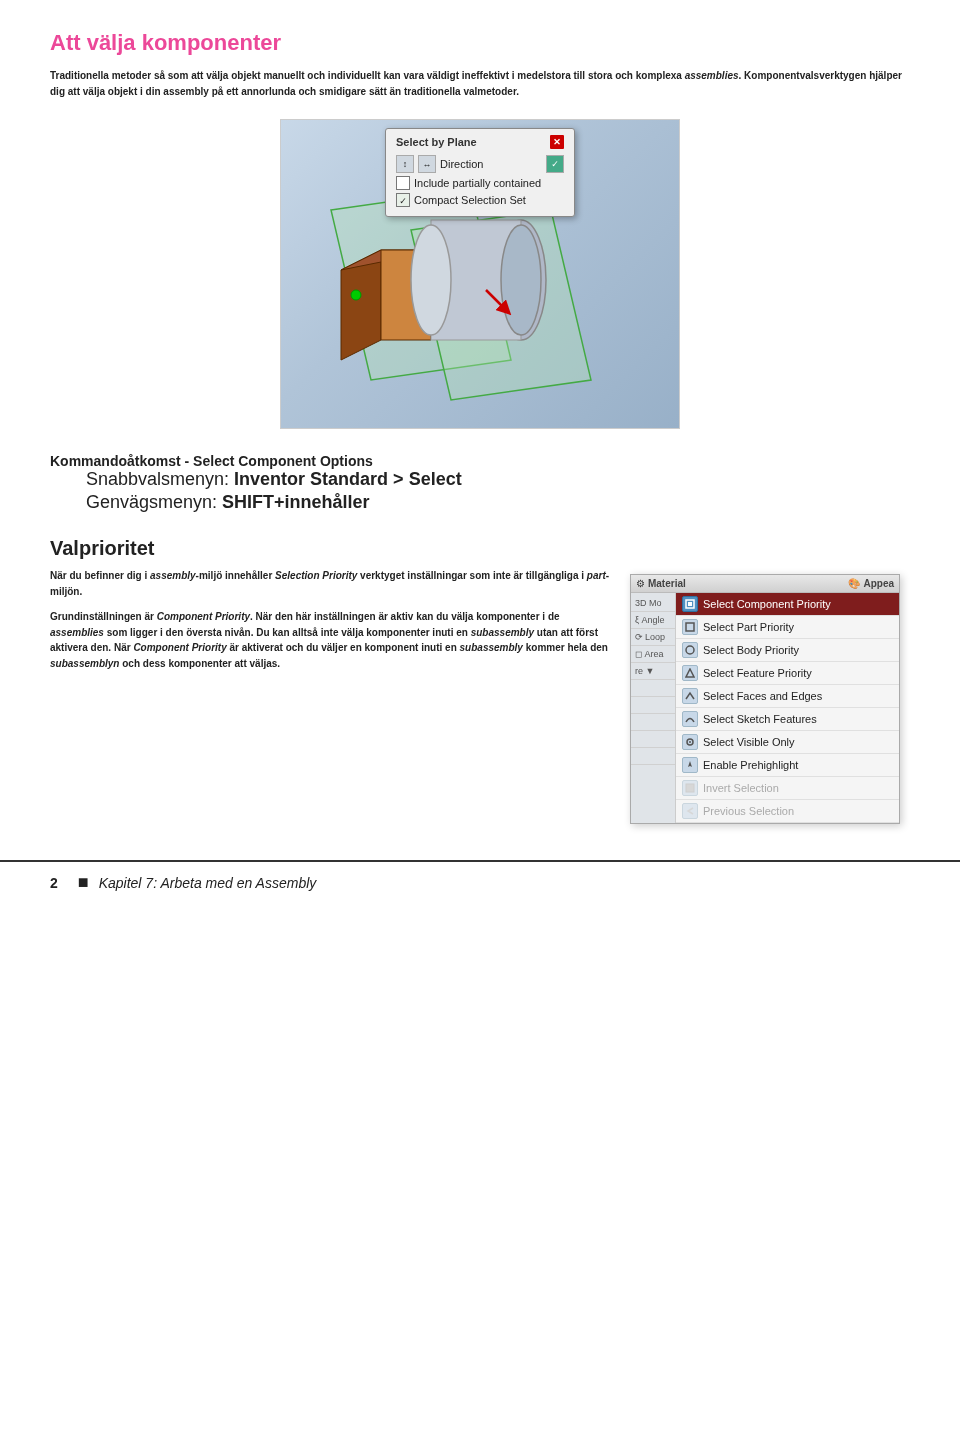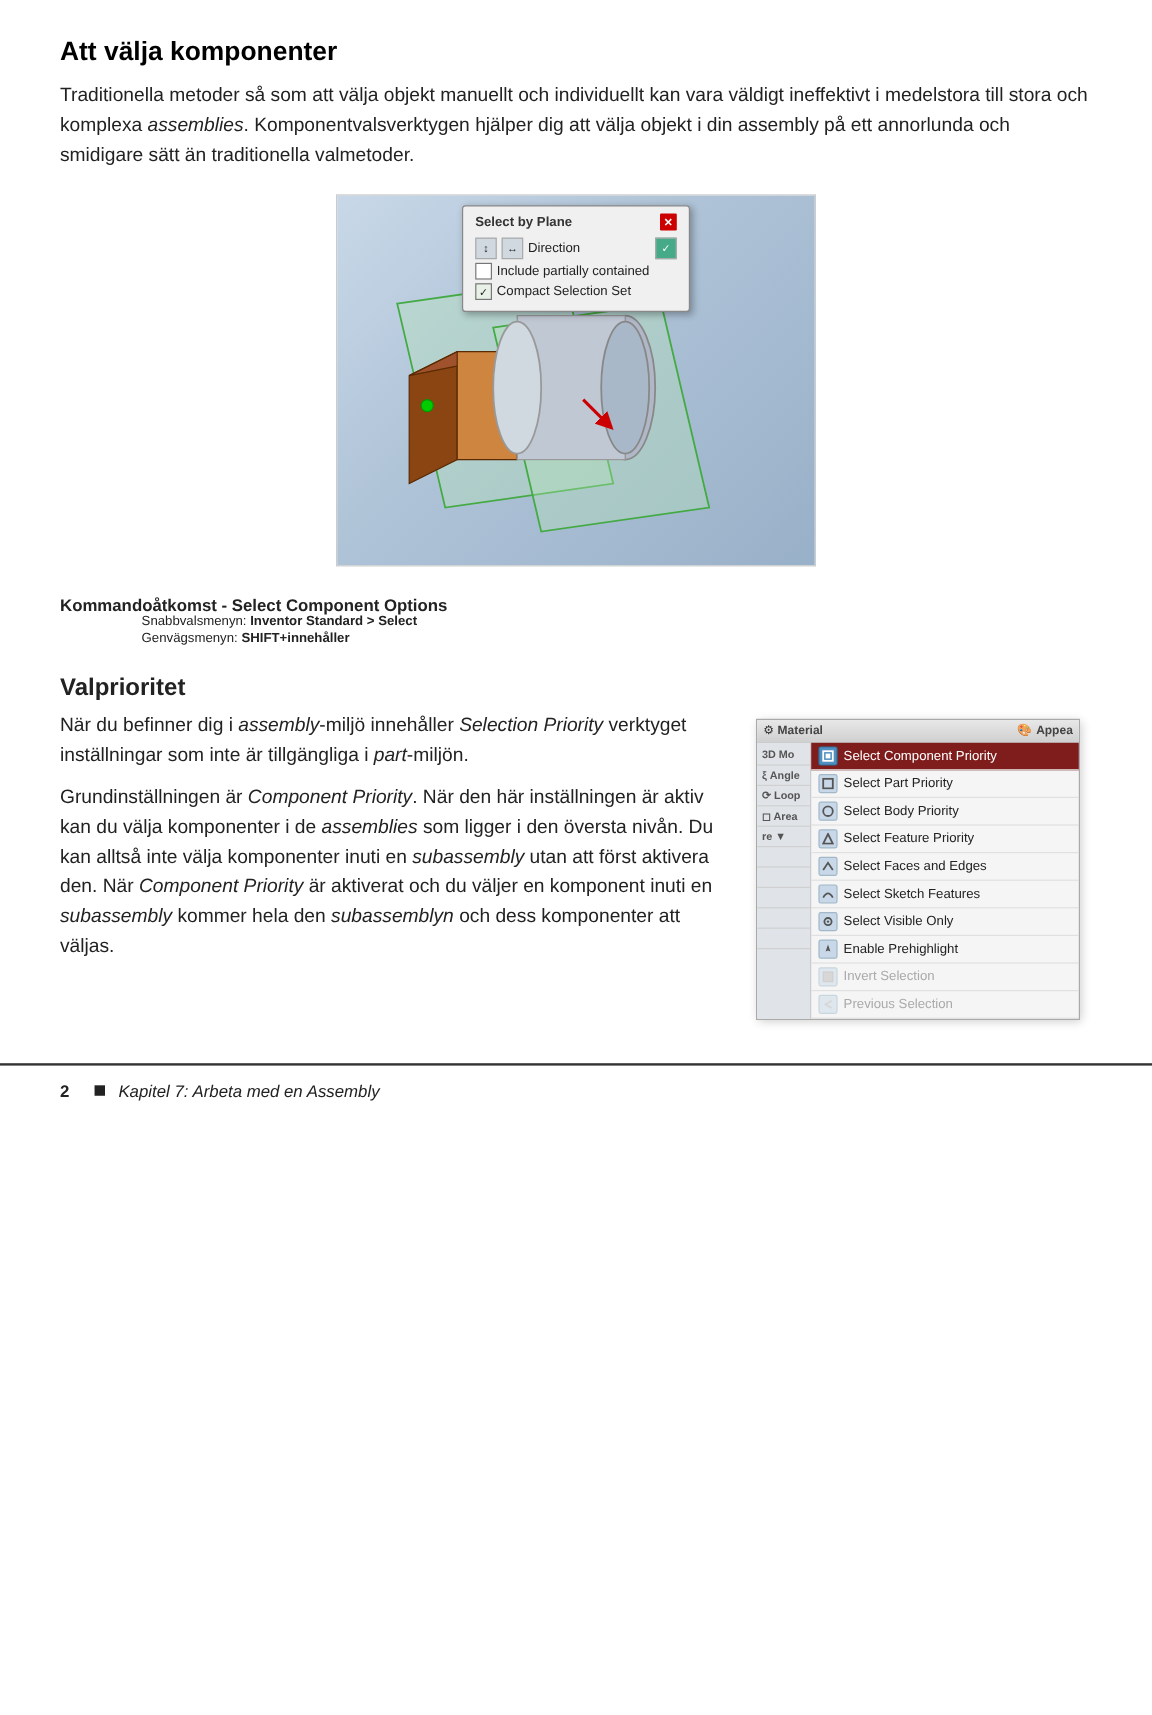--- a/index.html
+++ b/index.html
@@ -12,28 +12,29 @@
       min-height: 1429px;
     }
 
     .page-content {
       padding: 30px 50px 0 50px;
     }
 
     h1.page-title {
       font-size: 22px;
       font-weight: bold;
-      color: #000000;
+      color: #ec4899;
       margin-bottom: 12px;
     }
 
     p {
       margin-bottom: 10px;
       line-height: 1.55;
-      font-size: 16px;
+      font-size: 10px;
+      font-weight: bold;
     }
 
     em, i {
       font-style: italic;
     }
 
     .illustration-box {
       display: flex;
       justify-content: center;
       margin: 20px 0 24px 0;
@@ -142,22 +143,22 @@
       margin: 10px 0 20px 0;
     }
 
     .kommando-title {
       font-weight: bold;
       font-size: 14px;
       margin-bottom: 4px;
     }
 
     .kommando-detail {
-      margin-left: 68px;
-      font-size: 11px;
+      margin-left: 36px;
+      font-size: 18px;
       margin-bottom: 2px;
     }
 
     .section-heading {
       font-size: 20px;
       font-weight: bold;
       margin-bottom: 8px;
       margin-top: 24px;
     }
 
@@ -206,21 +207,20 @@
 
     .menu-items-area {
       display: flex;
     }
 
     .menu-left-labels {
       background: #e0e4e8;
       padding: 2px 0;
       min-width: 45px;
       border-right: 1px solid #ccc;
-      font-weight: bold;
     }
 
     .menu-left-item {
       font-size: 9px;
       padding: 3px 4px;
       color: #555;
       border-bottom: 1px solid #d0d0d0;
       white-space: nowrap;
     }
 

